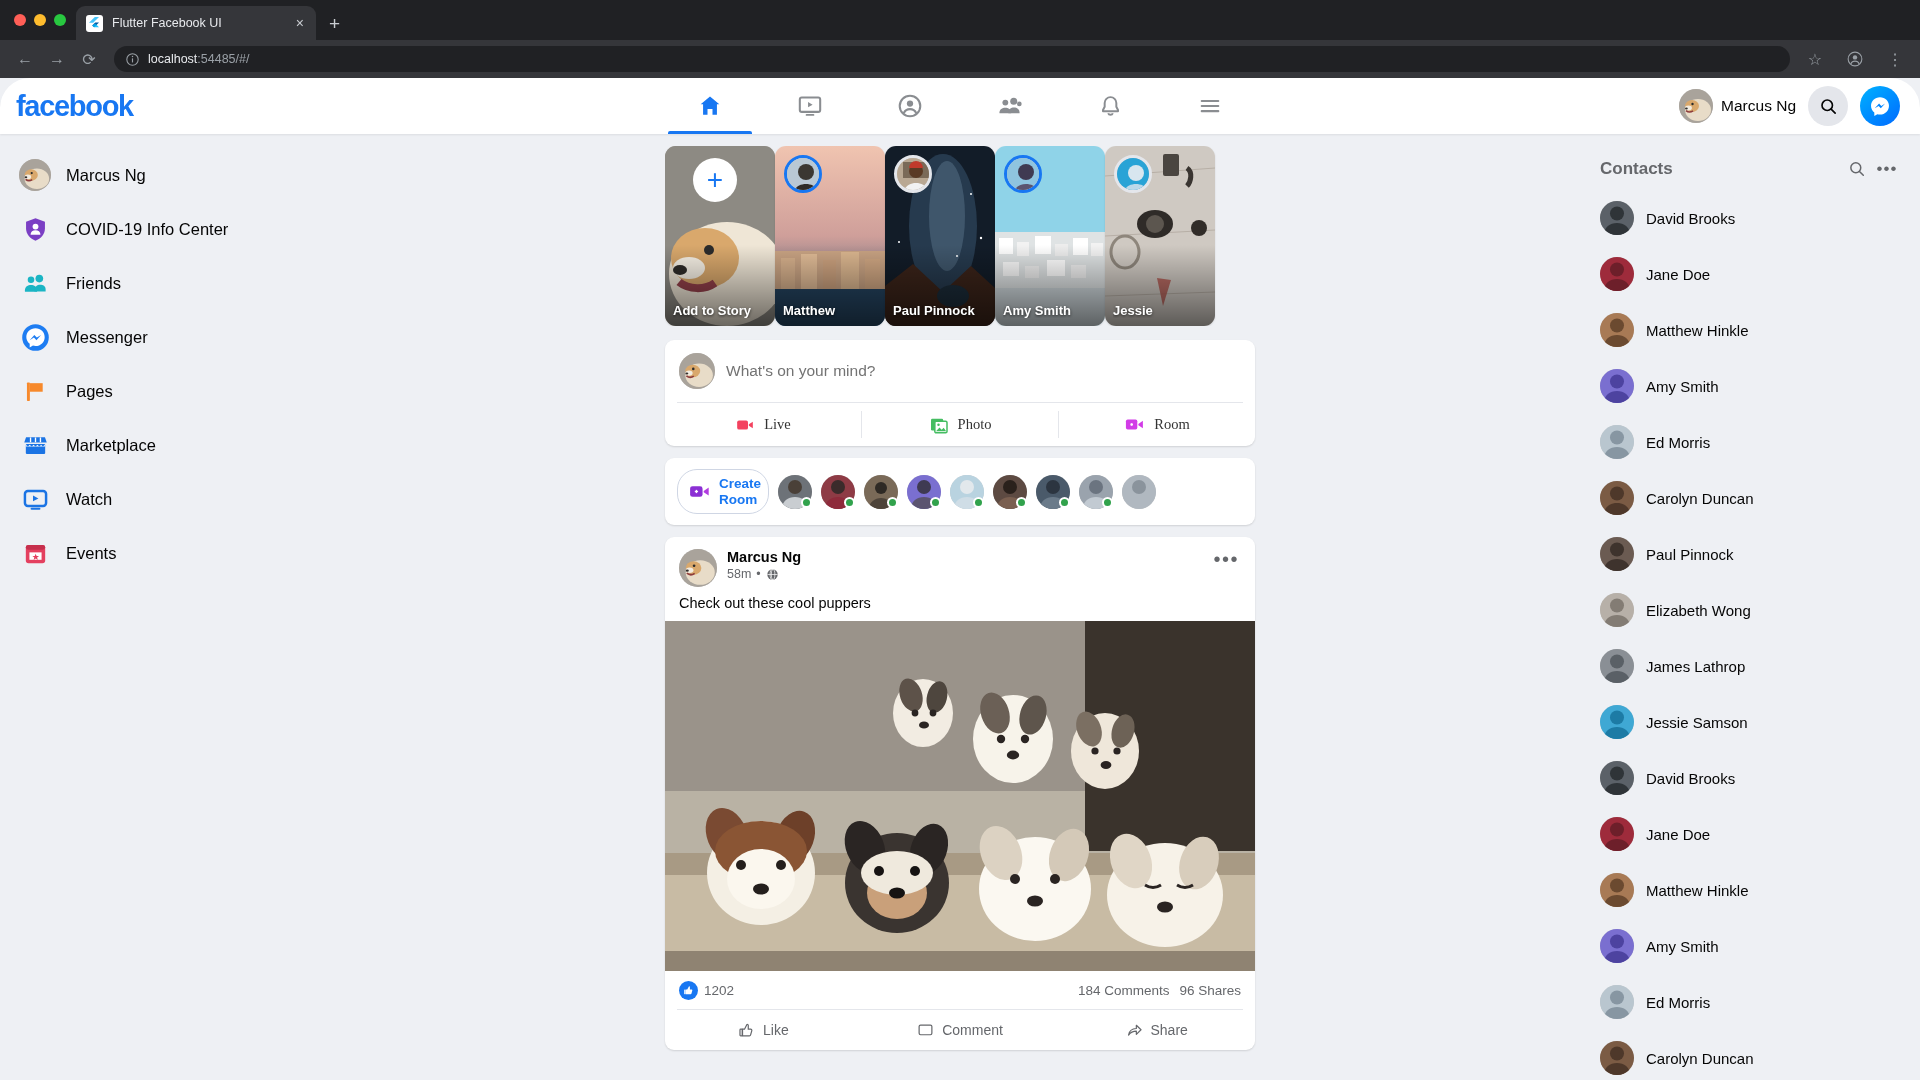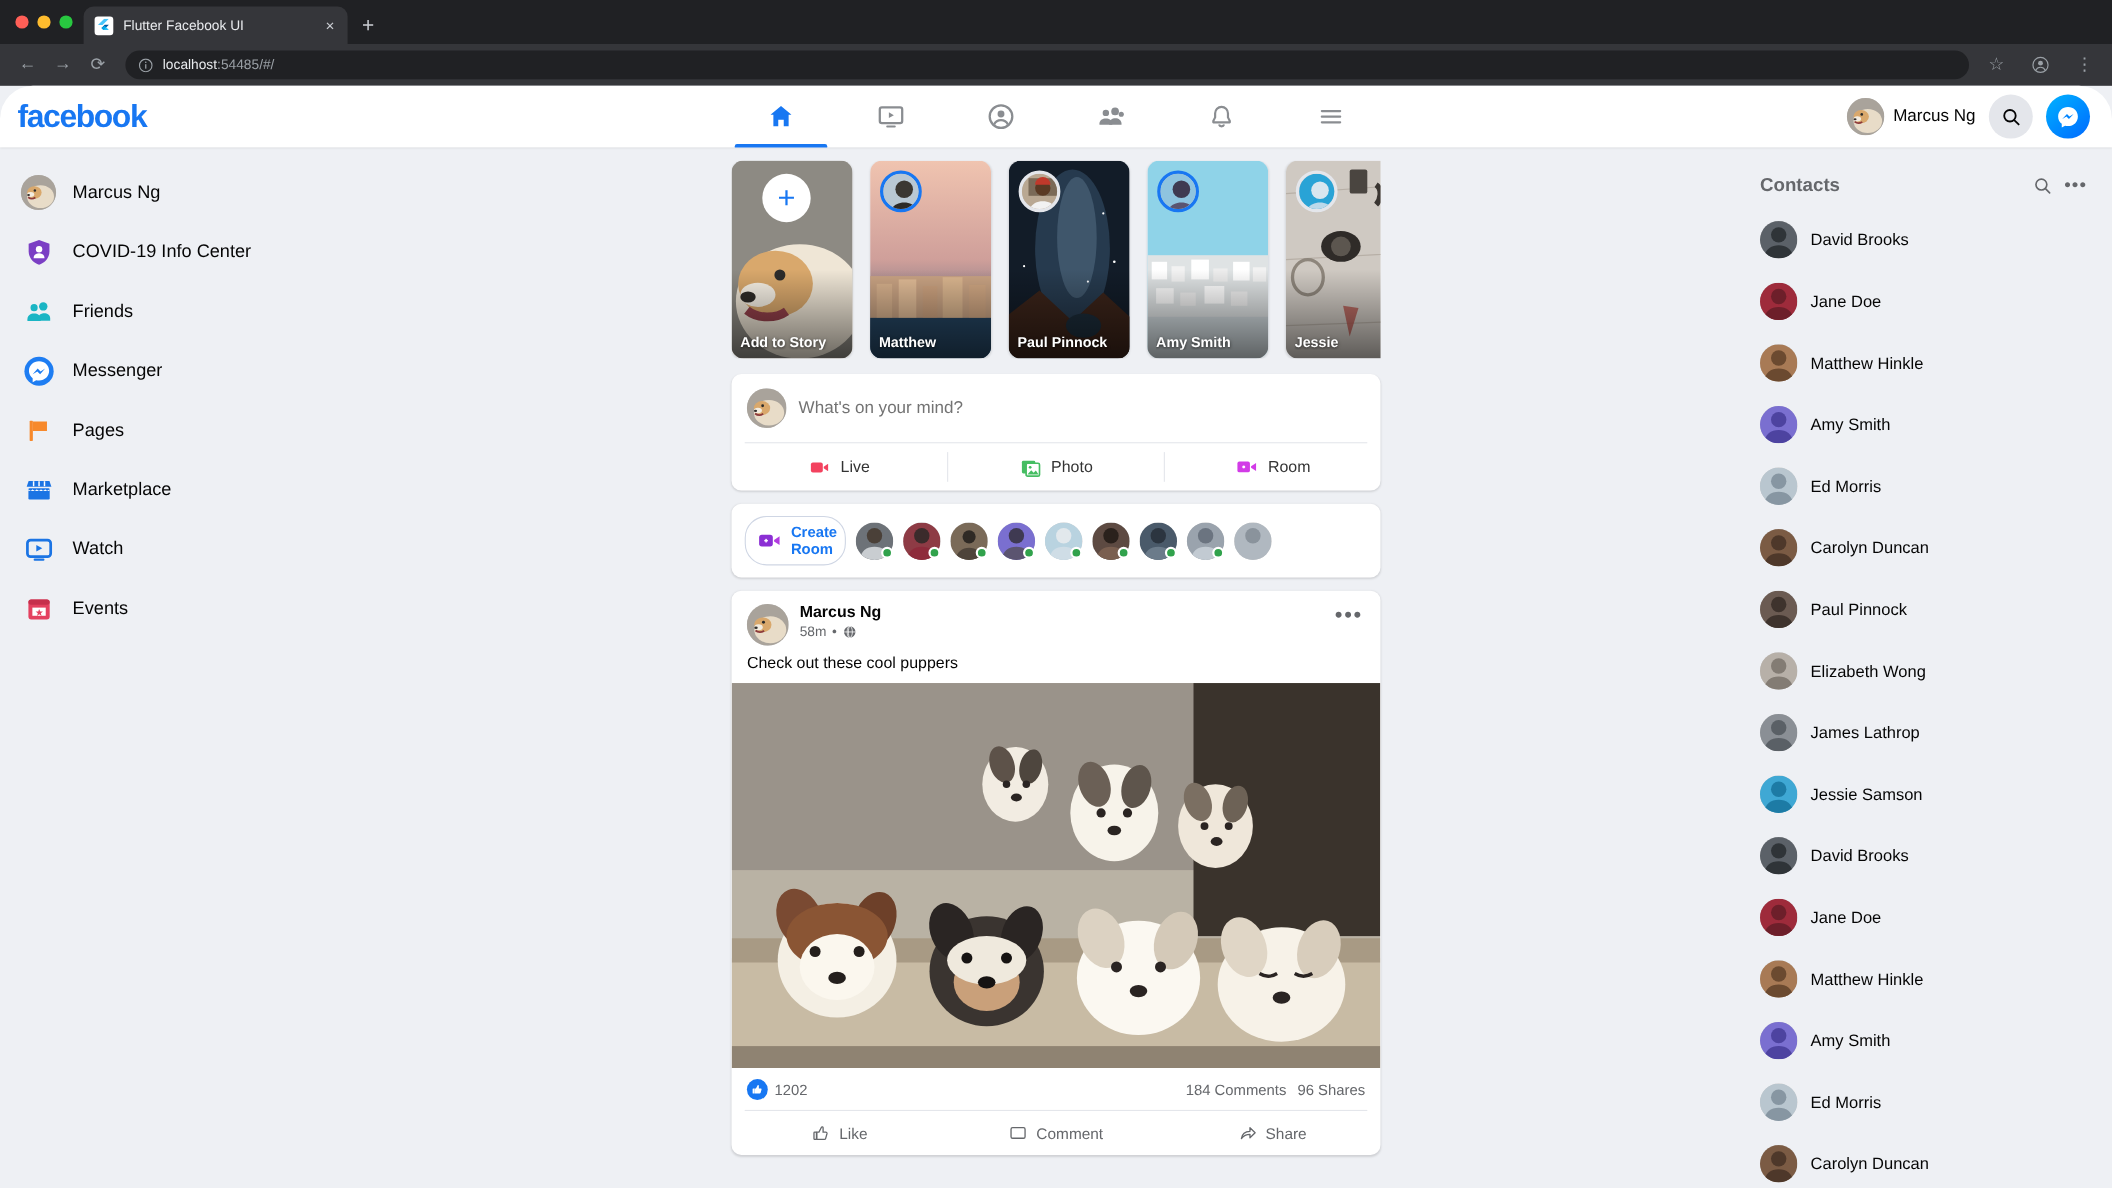--- a/index.html
+++ b/index.html
@@ -89,21 +89,21 @@
   .col-right { width: 330px; flex: 0 0 330px; padding: 14px 18px 0 10px; overflow: hidden; }
 
   
   .side-item { display: flex; align-items: center; gap: 14px; height: 54px; padding-left: 6px; }
   .side-ico { width: 34px; height: 34px; flex: 0 0 34px; display: flex; align-items: center; justify-content: center; }
   .side-label { font-size: 16.5px; color: #050505; }
   .avatar { border-radius: 50%; overflow: hidden; flex: 0 0 auto; background: #ccc; position: relative; }
 
   
   .feed { width: 590px; padding-top: 12px; }
-  .stories { display: flex; gap: 16px; height: 180px; overflow: hidden; }
+  .stories { display: flex; gap: 0; height: 180px; overflow: hidden; }
   .story {
     width: 110px; height: 180px; border-radius: 11px; flex: 0 0 110px;
     position: relative; overflow: hidden; box-shadow: 0 1px 2px rgba(0,0,0,.12);
   }
   .story .bg { position: absolute; inset: 0; }
   .story .shade { position: absolute; inset: 0; background: linear-gradient(to bottom, rgba(0,0,0,0) 55%, rgba(0,0,0,.55)); }
   .story .nm {
     position: absolute; left: 8px; right: 6px; bottom: 8px; color: #fff;
     font-size: 13px; font-weight: bold; text-shadow: 0 1px 3px rgba(0,0,0,.7);
     white-space: nowrap; overflow: hidden;
@@ -117,21 +117,21 @@
     background: #fff; display: flex; align-items: center; justify-content: center;
     color: #1877f2; font-size: 28px; font-weight: 300; line-height: 1;
   }
 
   .card { background: #fff; border-radius: 9px; box-shadow: 0 1px 2px rgba(0,0,0,.13); }
 
   .composer { margin-top: 14px; padding: 0; }
   .comp-top { display: flex; align-items: center; gap: 11px; padding: 13px 14px; }
   .comp-ph { color: #737373; font-size: 15.5px; }
   .comp-div { height: 1px; background: #e4e6eb; margin: 0 12px; }
-  .comp-actions { display: flex; height: 43px; }
+  .comp-actions { display: flex; height: 43px; font-family: Liberation Serif, serif; }
   .comp-act { flex: 1; display: flex; align-items: center; justify-content: center; gap: 9px; font-size: 14.5px; color: #333; }
   .comp-vdiv { width: 1px; background: #e4e6eb; margin: 8px 0; }
 
   .rooms { margin-top: 12px; padding: 11px 12px; display: flex; align-items: center; gap: 9px; overflow: hidden; }
   .create-room {
     display: flex; align-items: center; gap: 8px; border: 1px solid #cfd6e4; border-radius: 20px;
     padding: 6px 13px 6px 10px; color: #1877f2; font-size: 13.5px; font-weight: bold;
     line-height: 1.15; flex: 0 0 auto; white-space: normal; max-width: 92px;
   }
   .room-ava { position: relative; flex: 0 0 auto; }

